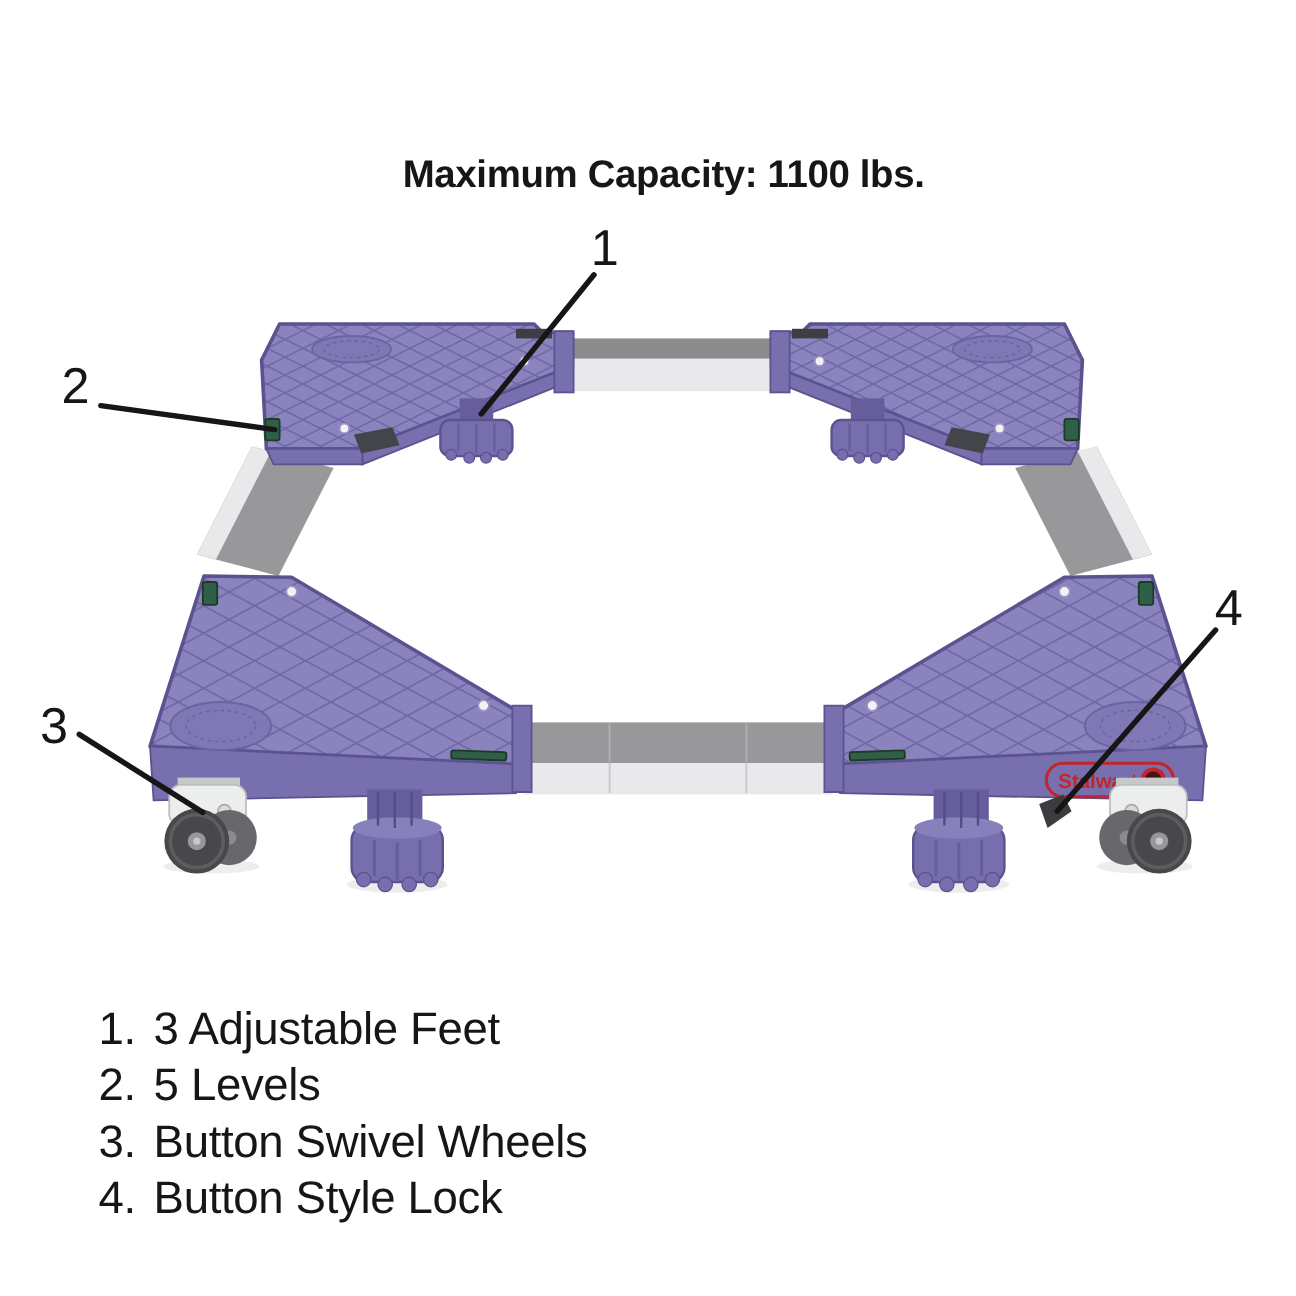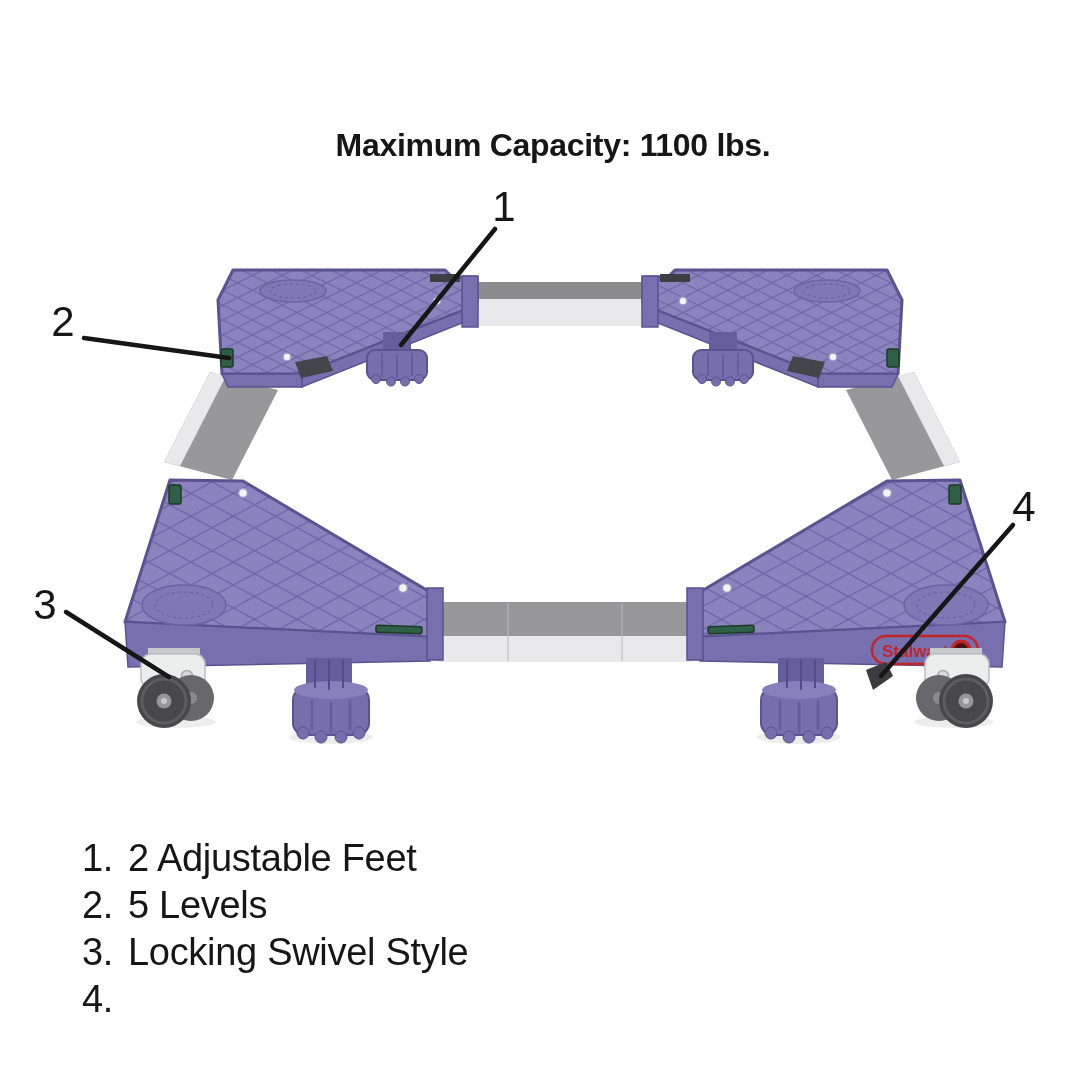--- a/index.html
+++ b/index.html
@@ -229,28 +229,29 @@
     </g>
     <g>
       <line x1="1013" y1="525" x2="881" y2="676" class="callout-line"></line>
       <text x="1024" y="521" text-anchor="middle" class="callout-num">4</text>
     </g>
   </svg>
 
   <div class="feature-list">
     <div class="feature-row">
       <span class="feature-num">1.</span>
-      <span>2 Adjustable Feet</span>
+      <span>3 Adjustable Feet</span>
     </div>
     <div class="feature-row">
       <span class="feature-num">2.</span>
       <span>5 Levels</span>
     </div>
     <div class="feature-row">
       <span class="feature-num">3.</span>
-      <span>Locking Swivel Style</span>
+      <span>Button Swivel Wheels</span>
     </div>
     <div class="feature-row">
       <span class="feature-num">4.</span>
+      <span>Button Style Lock</span>
     </div>
   </div>
 
 </div>
 
 </body></html>

